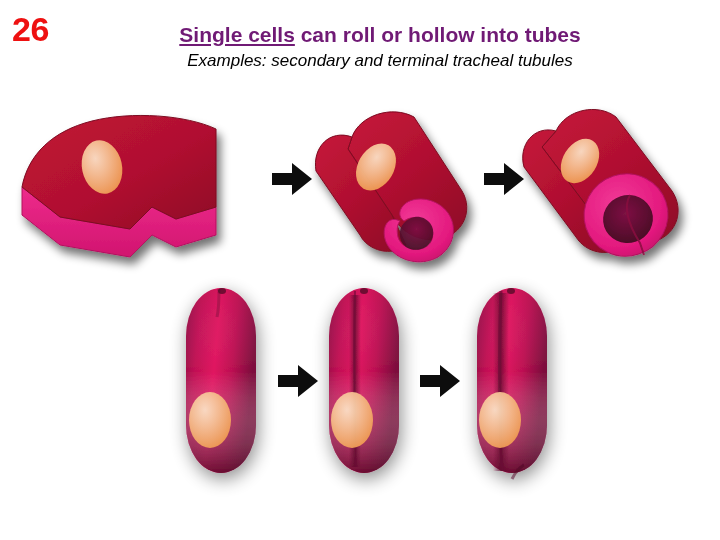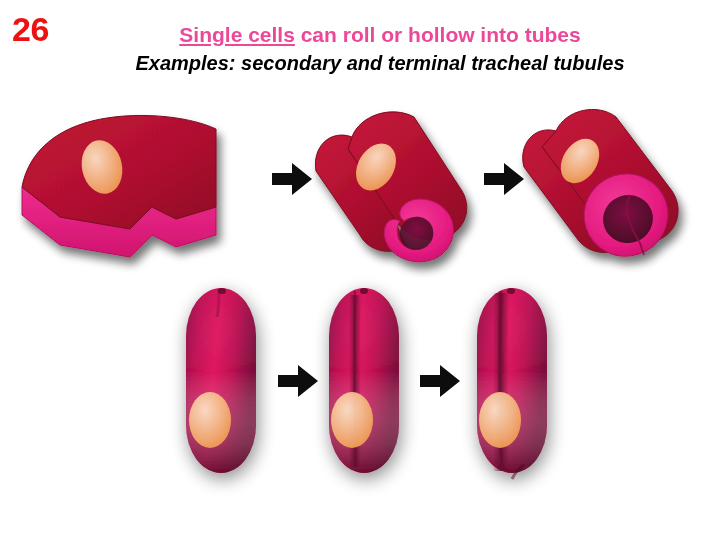--- a/index.html
+++ b/index.html
@@ -41,32 +41,32 @@
   .title-block {
     position: absolute;
     left: 60px;
     top: 22px;
     width: 640px;
     text-align: center;
   }
   .title-line-1 {
     font-size: 21px;
     font-weight: bold;
-    color: #ec4899;
+    color: #701a75;
     line-height: 1.25;
     white-space: nowrap;
     font-family: "Liberation Sans", sans-serif;
   }
   .title-line-1 .underlined {
     text-decoration: underline;
     text-underline-offset: 2px;
   }
   .title-line-2 {
-    font-size: 20px;
-    font-weight: bold;
+    font-size: 17px;
+    font-weight: normal;
     font-style: italic;
     color: #000000;
     line-height: 1.3;
     white-space: nowrap;
     margin-top: 2px;
     font-family: "Liberation Sans", sans-serif;
   }
 
   
   .figure-canvas {

